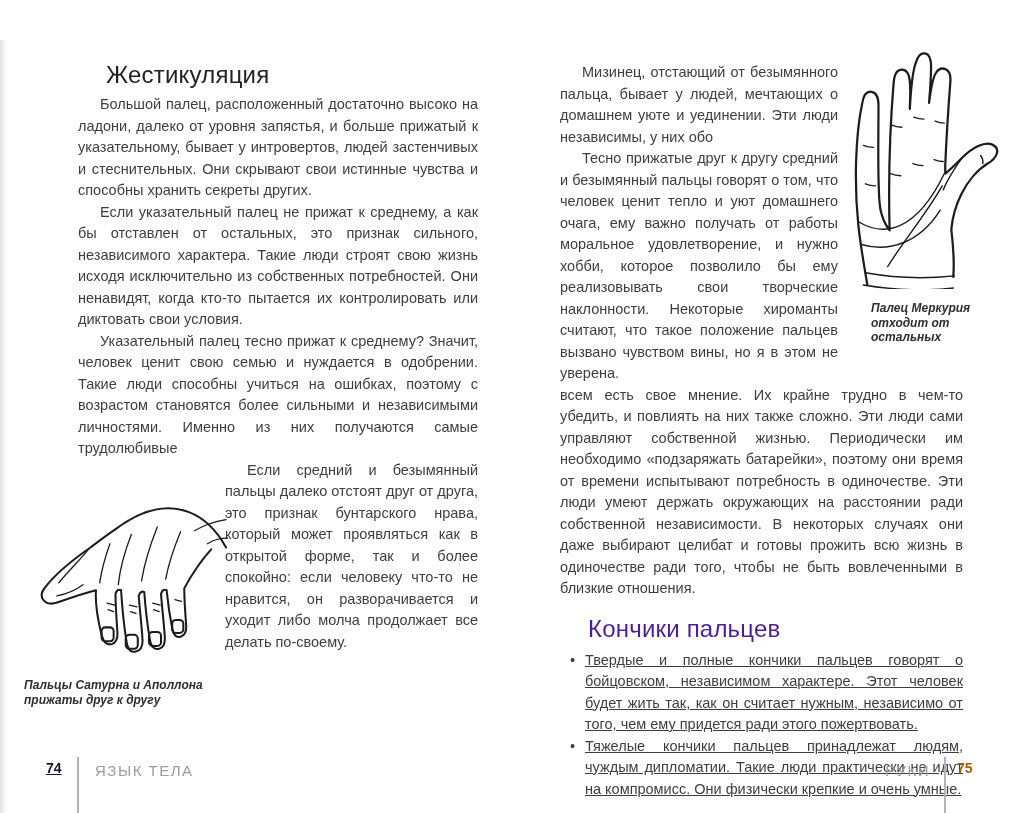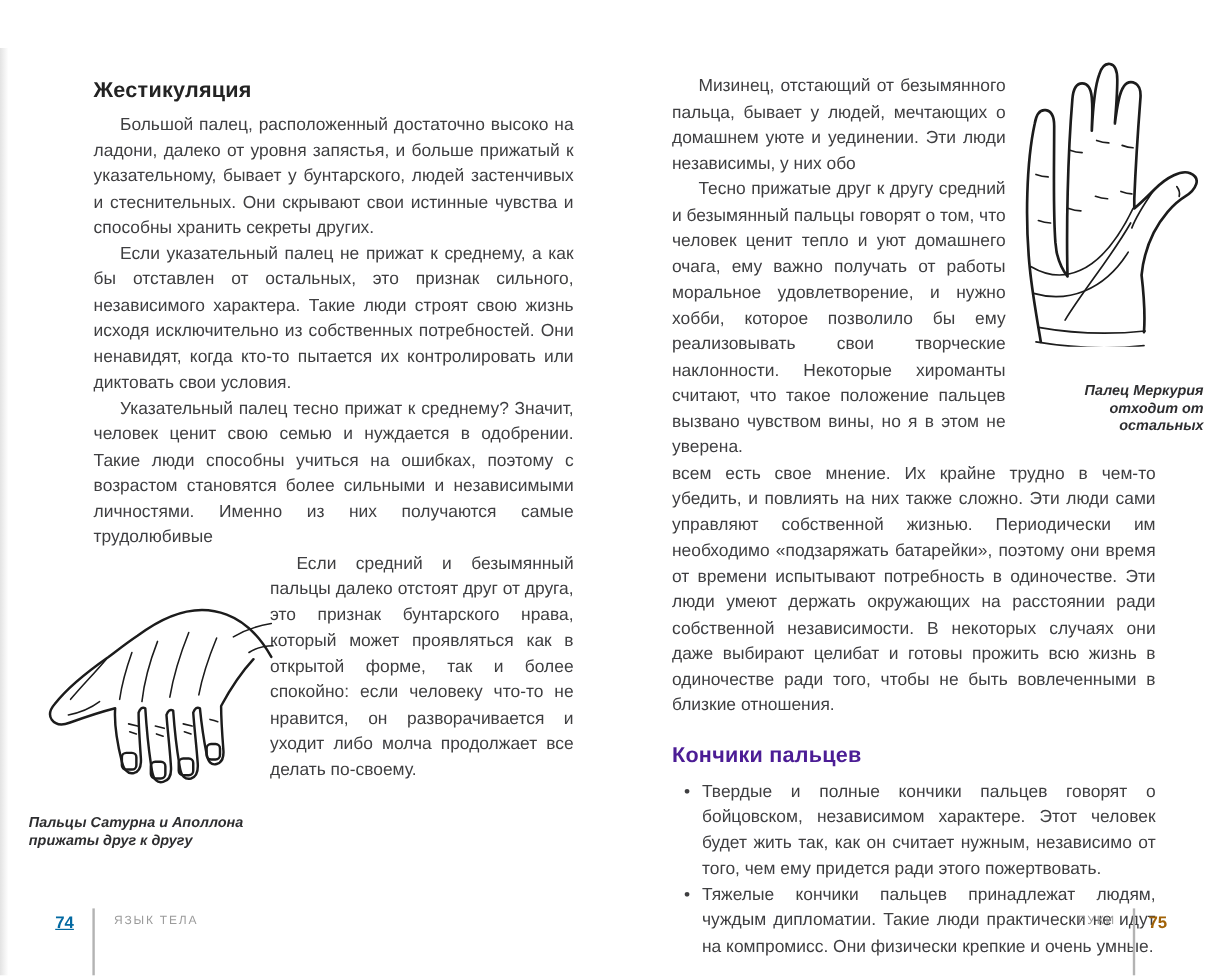--- a/index.html
+++ b/index.html
@@ -16,77 +16,77 @@
     position:absolute; left:0; top:40px; bottom:0; width:7px;
     background:linear-gradient(to right, #dcdcdc, #ffffff);
     opacity:.8;
   }
 
   .page { position:absolute; top:62px; font-size:14.5px; line-height:21.5px; text-align:justify; }
   .page-left  { left:78px;  width:400px; }
   .page-right { left:560px; width:403px; }
 
   h1.sect, h2.sect {
-    font-size:18px; line-height:26px; font-weight:bold; color:#232323;
-    text-align:left; letter-spacing:.2px;
+    font-size:24px; line-height:26px; font-weight:normal; color:#232323;
+    text-align:left; letter-spacing:.2px;margin-left:28px;
   }
   h1.sect { margin-bottom:6px; }
   h2.sect { margin-top:16px; margin-bottom:8px; }
 
   p.ind { text-indent:22px; }
   p.noind { text-indent:0; }
 
   .narrow-left  { width:253px; margin-left:147px; }
   .narrow-right { width:278px; }
 
   figure { position:absolute; }
   .fig-left  { left:-62px; top:426px; width:212px; }
   .fig-right { left:283px; top:-40px; width:162px; }
   .fig-caption {
     font-size:12px; line-height:14.5px; font-weight:bold; font-style:italic;
     color:#2e2e30; text-align:left;
   }
   .fig-left  .fig-caption { margin-top:6px; padding-left:8px; width:200px; }
-  .fig-right .fig-caption { margin-top:29px; width:132px; margin-left:28px; text-align:right; }
+  .fig-right .fig-caption { margin-top:12px; width:132px; margin-left:28px; }
 
   svg.lineart { display:block; }
   svg.lineart path, svg.lineart rect {
     fill:none; stroke:#1c1c1c; stroke-width:2.2;
     stroke-linecap:round; stroke-linejoin:round;
   }
   svg.lineart path.solid { fill:#ffffff; }
   svg.lineart path.thin { stroke-width:1.4; }
 
   ul.tips { list-style:none; }
-  ul.tips li { position:relative; padding-left:25px; text-align:justify; }
+  ul.tips li { position:relative; padding-left:25px; text-align:justify;text-decoration:underline; }
   ul.tips li::before {
     content:"\2022"; position:absolute; left:10px; top:0; color:#3e3e40;
   }
 
   
   .folio { position:absolute; top:760px; font-size:14px; font-weight:bold; }
   .running-head {
-    position:absolute; top:762px; font-size:10px; letter-spacing:1.5px;
+    position:absolute; top:762px; font-size:15px; letter-spacing:1.5px;
   }
   .footer-rule { position:absolute; top:757px; width:2px; height:56px; }
   .folio-left { left:46px; }
   .rule-left  { left:77px; }
   .rh-left    { left:95px; }
   .rh-right   { right:94px; }
   .rule-right { left:944px; }
   .folio-right{ left:957px; }
 </style>
 </head>
 <body>
 
 <div class="edge-shade"></div>
 
 <div class="page page-left">
   <h1 class="sect" style="color: rgb(35, 35, 35);">Жестикуляция</h1>
-  <p class="ind">Большой палец, расположенный достаточно высоко на ладони, далеко от уровня запястья, и больше прижатый к указательному, бывает у бунтарского, людей застенчивых и стеснительных. Они скрывают свои истинные чувства и способны хранить секреты других.</p>
+  <p class="ind">Большой палец, расположенный достаточно высоко на ладони, далеко от уровня запястья, и больше прижатый к указательному, бывает у интровертов, людей застенчивых и стеснительных. Они скрывают свои истинные чувства и способны хранить секреты других.</p>
   <p class="ind">Если указательный палец не прижат к среднему, а как бы отставлен от остальных, это признак сильного, независимого характера. Такие люди строят свою жизнь исходя исключительно из собственных потребностей. Они ненавидят, когда кто-то пытается их контролировать или диктовать свои условия.</p>
   <p class="ind">Указательный палец тесно прижат к среднему? Значит, человек ценит свою семью и нуждается в одобрении. Такие люди способны учиться на ошибках, поэтому с возрастом становятся более сильными и независимыми личностями. Именно из них получаются самые трудолюбивые</p>
 
   <div class="narrow-left">
     <p class="ind">Если средний и безымянный пальцы далеко отстоят друг от друга, это признак бунтарского нрава, который может проявляться как в открытой форме, так и более спокойно: если человеку что-то не нравится, он разворачивается и уходит либо молча продолжает все делать по-своему.</p>
   </div>
 
   <figure class="fig-left">
     <svg class="lineart" width="212" height="184" viewBox="0 0 228 198">
       <path class="solid" d="M226 64 C216 46 202 32 186 26 C158 15 130 27 106 45 C97 51 88 58 80 64 C60 78 42 93 32 106 Q25 114 29 120 Q34 127 45 123 C59 118 74 113 86 110 C85 124 88 142 92 158 Q95 170 103 168 Q110 166 109 154 C108 140 107 126 107 114 Q109 108 113 110 C114 126 116 148 119 166 Q121 178 129 176 Q137 174 136 162 C135 146 133 130 132 116 Q134 110 138 112 C139 126 141 146 144 163 Q146 175 154 173 Q161 171 160 159 C159 145 157 128 156 114 Q158 108 162 110 C163 120 165 136 168 151 Q170 162 177 160 Q184 158 183 147 C182 134 181 120 181 108 C188 95 198 79 210 66"></path>
@@ -136,18 +136,18 @@
       <path class="thin" d="M20 122 q5 2 10 2 M22 160 q5 2 10 2"></path>
       <path class="thin" d="M48 102 q5 2 10 2 M47 150 q5 2 10 2"></path>
       <path class="thin" d="M70 94 q5 2 10 2 M69 140 q5 2 10 2"></path>
       <path class="thin" d="M91 98 q5 2 9 2 M90 136 q5 2 9 2"></path>
       <path class="thin" d="M136 132 q3 4 2 8"></path>
     </svg>
     <figcaption class="fig-caption">Палец Меркурия отходит от остальных</figcaption>
   </figure>
 </div>
 
-<div class="folio folio-left" style="color: #0369a1; text-decoration: underline;">74</div>
+<div class="folio folio-left" style="color: #0f172a; text-decoration: underline;">74</div>
 <div class="footer-rule rule-left" style="background: rgb(179, 179, 179);"></div>
 <div class="running-head rh-left" style="color: rgb(155, 155, 155);">ЯЗЫК ТЕЛА</div>
 <div class="running-head rh-right" style="color: rgb(155, 155, 155);">РУКИ</div>
 <div class="footer-rule rule-right" style="background: rgb(179, 179, 179);"></div>
 <div class="folio folio-right" style="color: #a16207;">75</div>
 
 </body></html>

